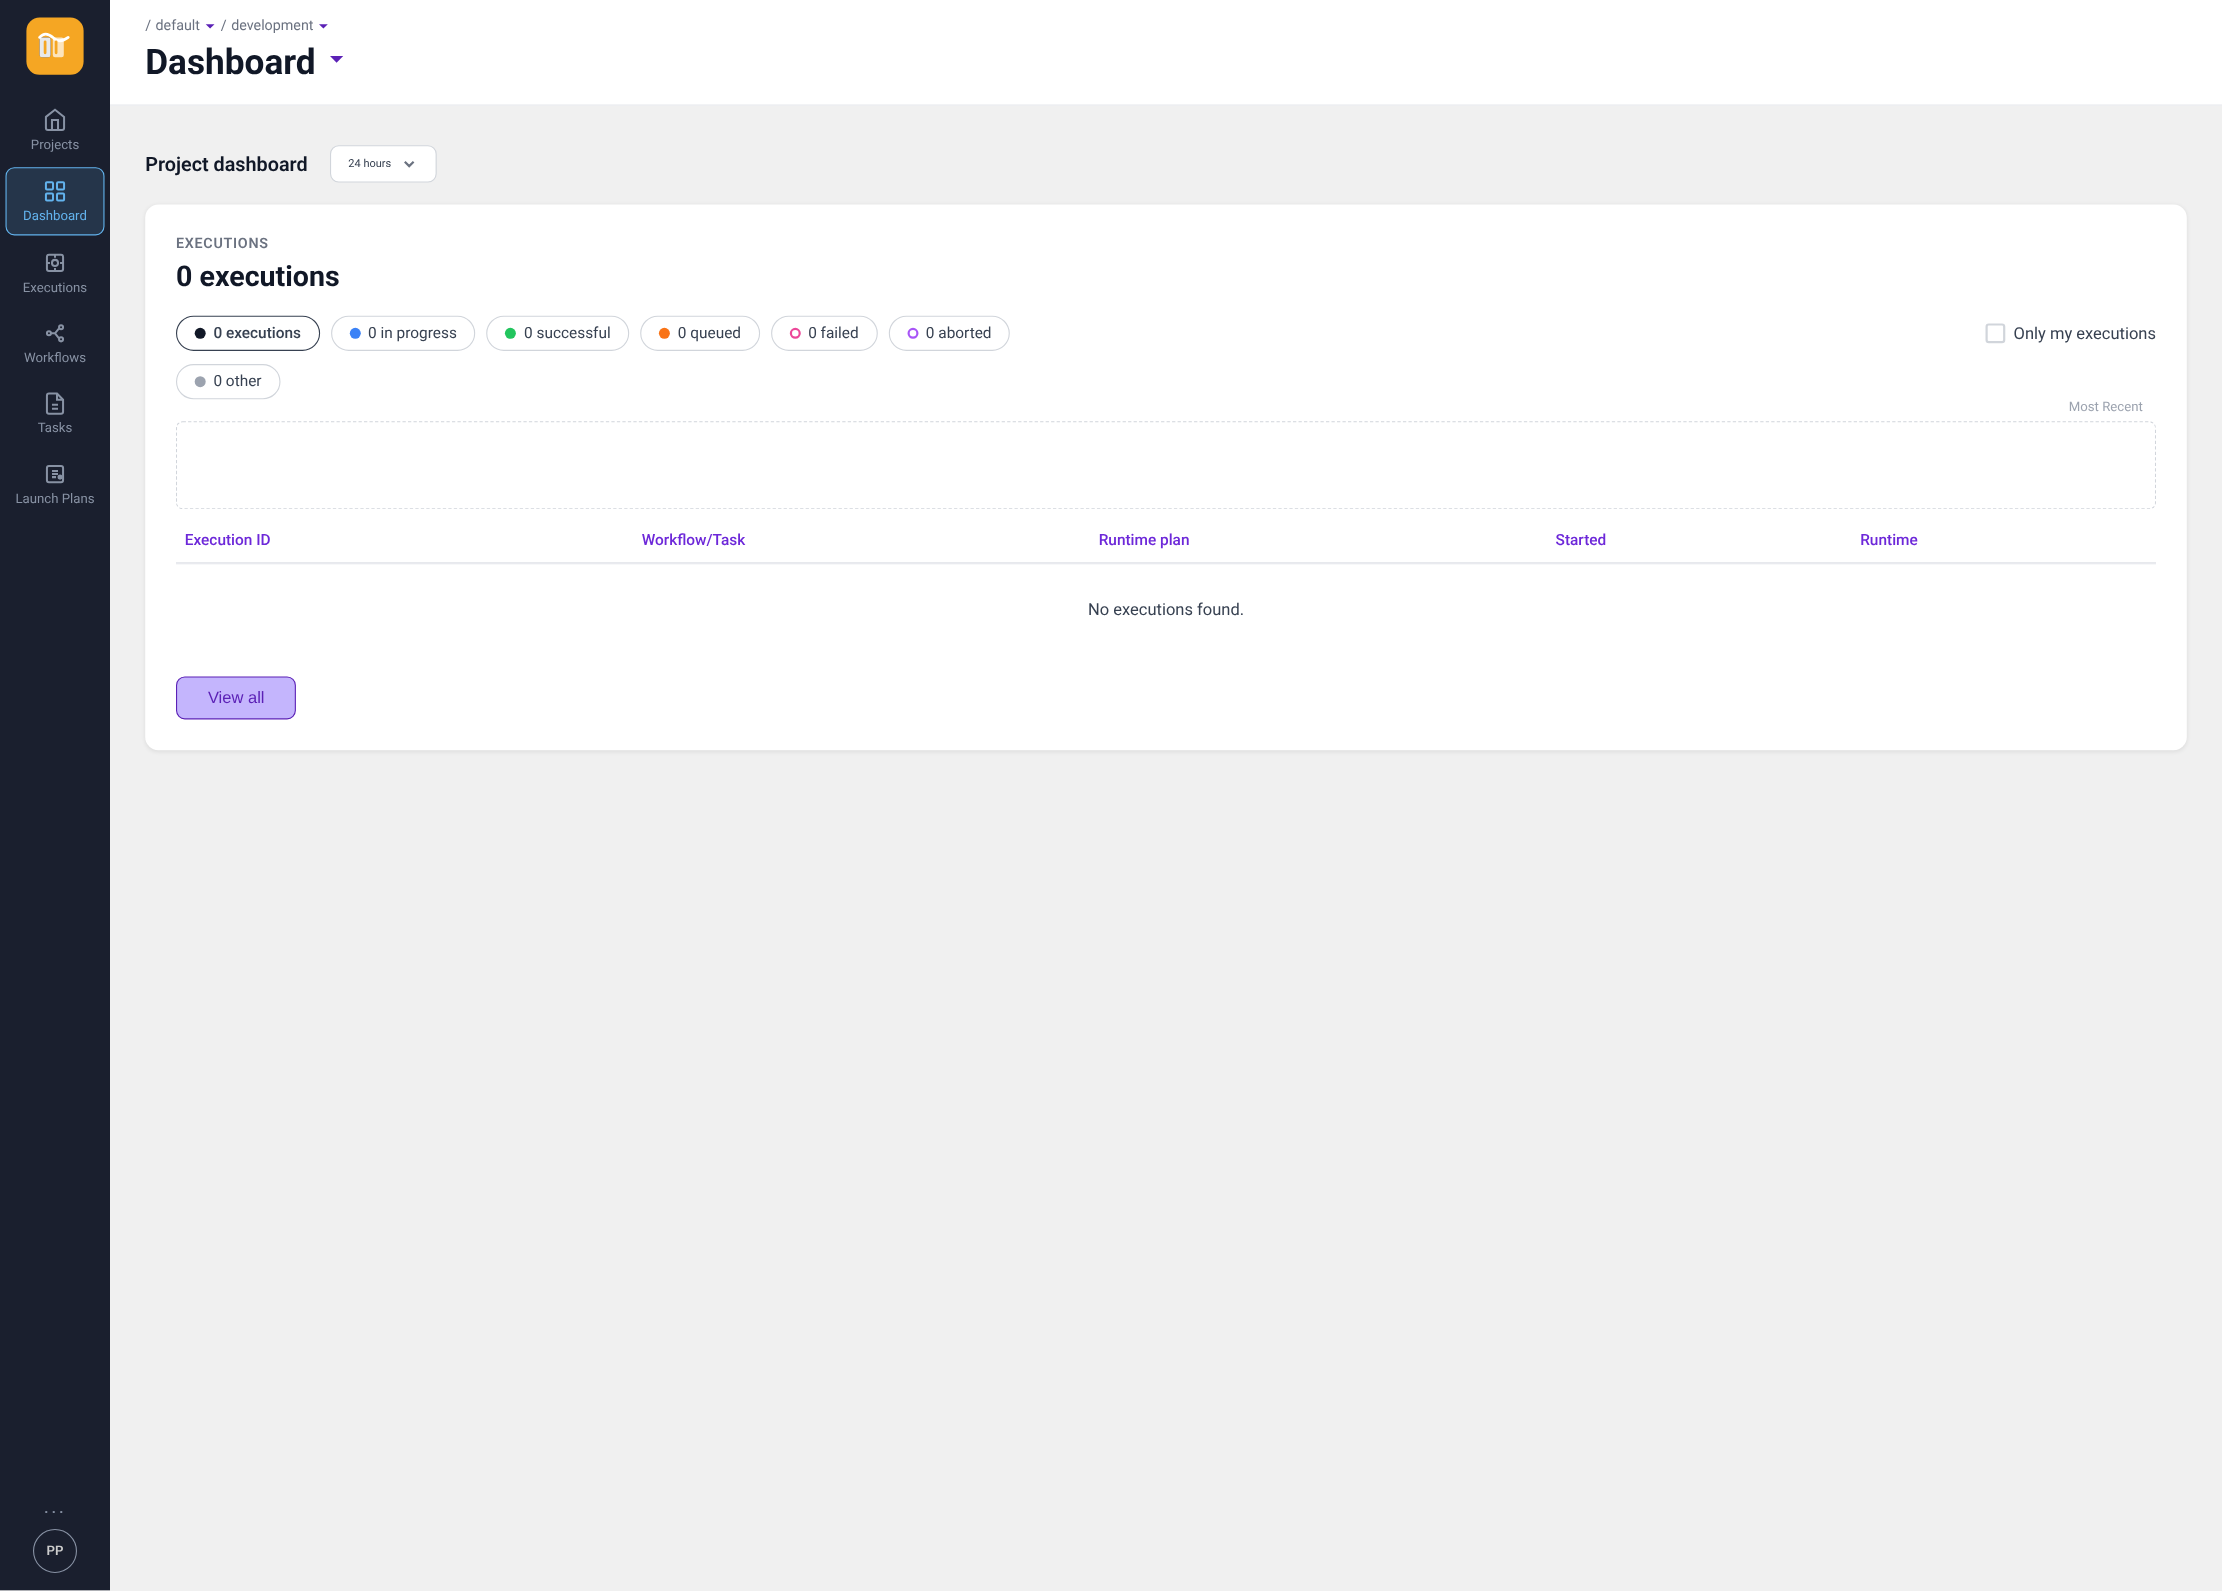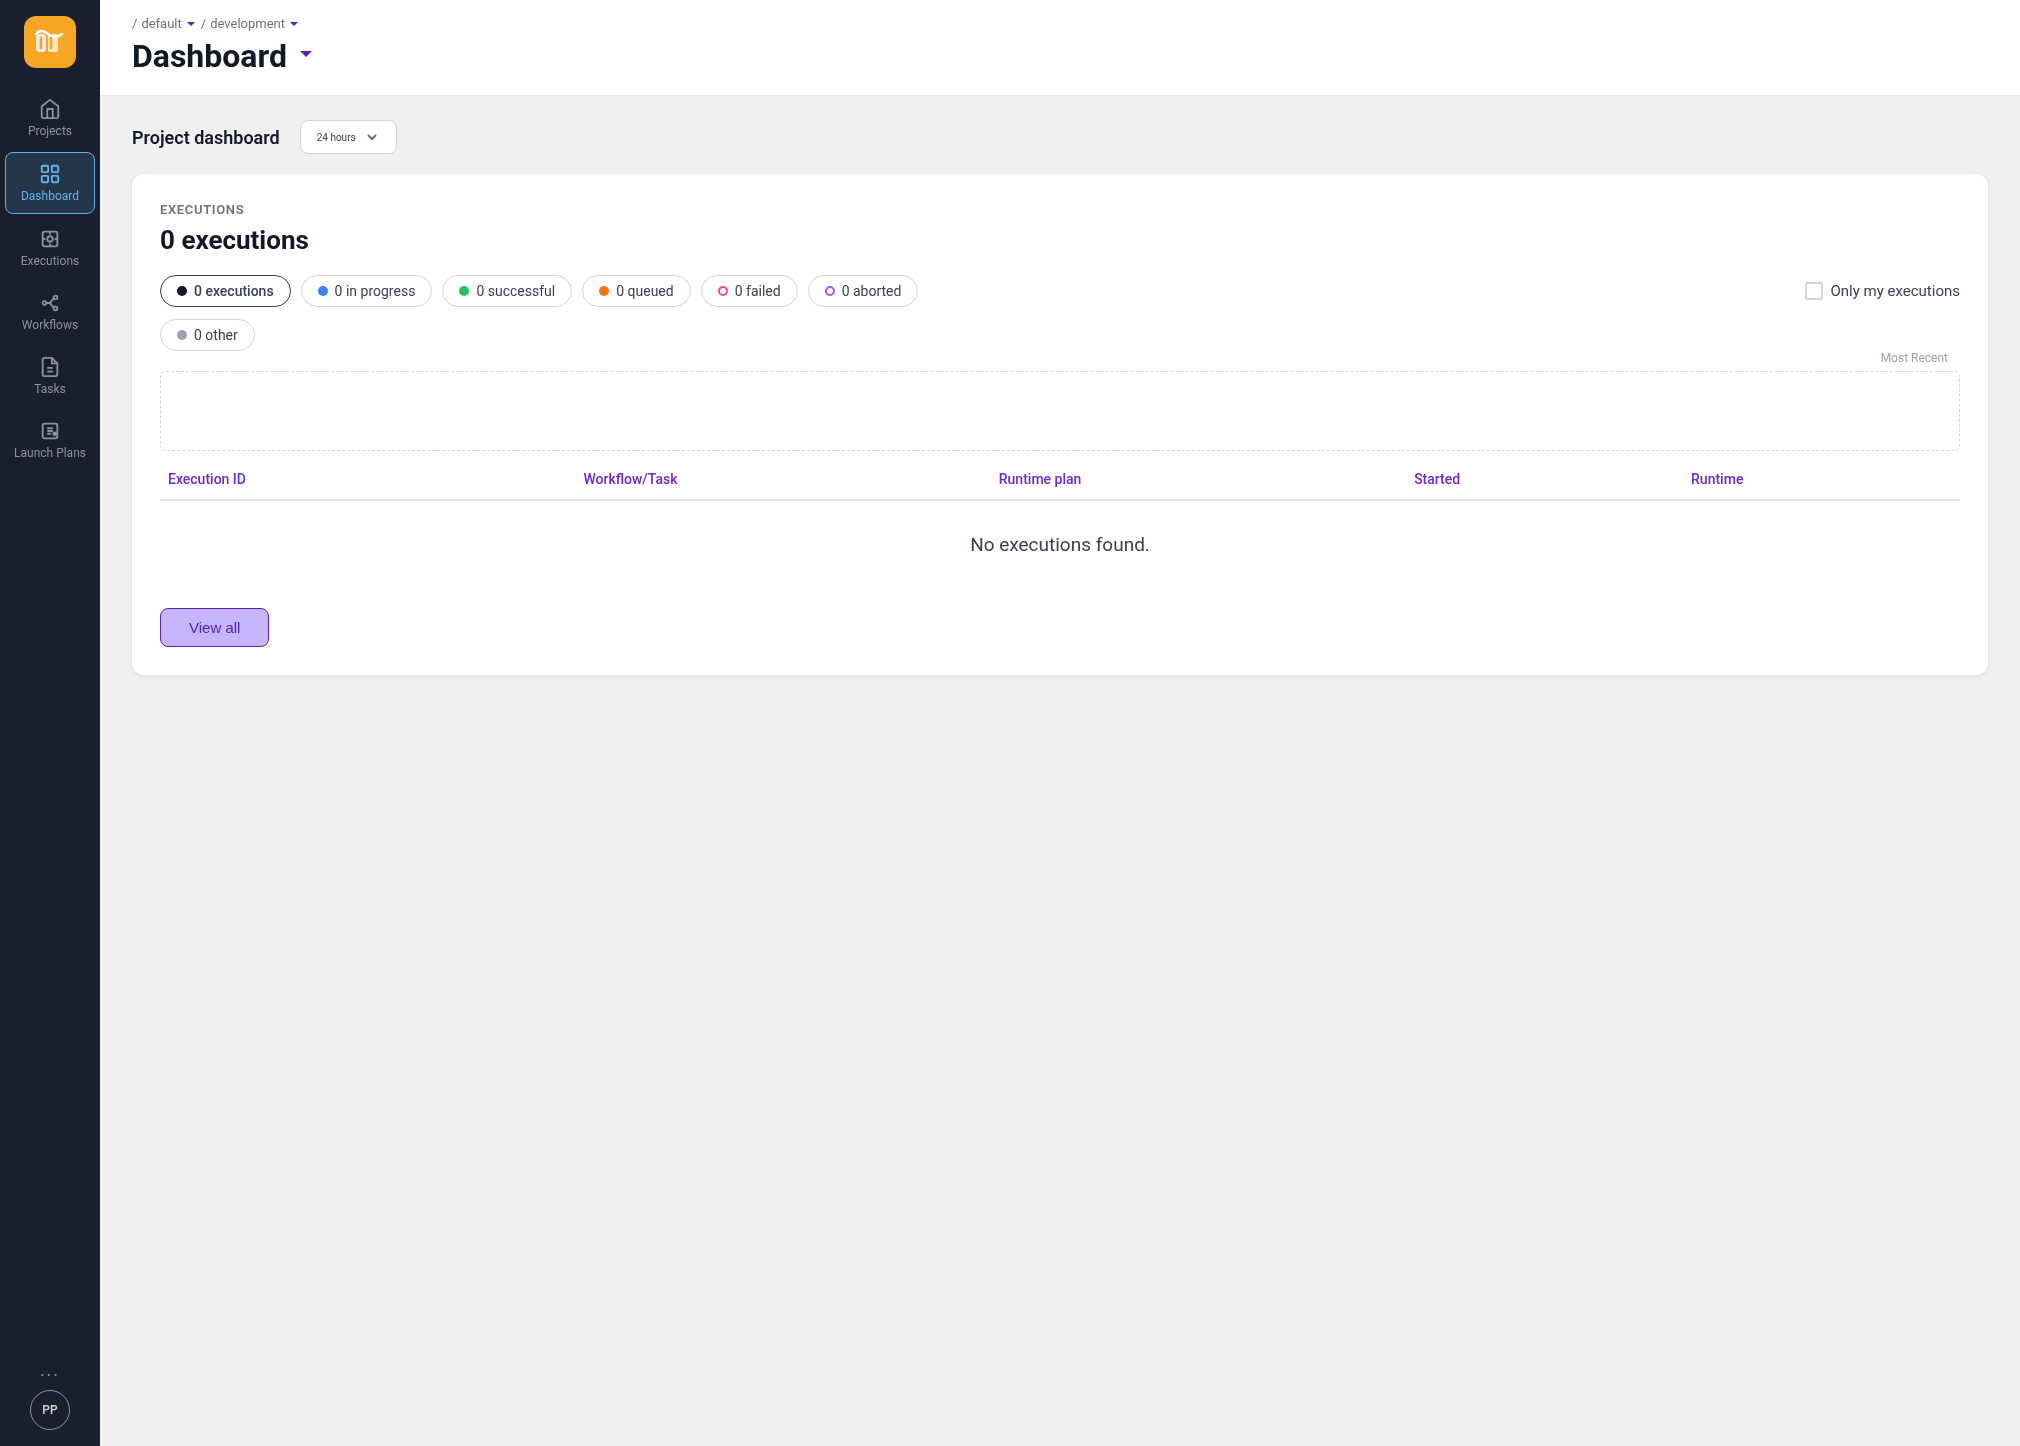--- a/index.html
+++ b/index.html
@@ -118,21 +118,21 @@
       color: #111827;
     }
     .page-title-dropdown {
       color: #5b21b6;
       cursor: pointer;
     }
     .page-title-dropdown svg { width: 18px; height: 18px; }
 
     
     .content {
-      padding: 24px 32px;
+      padding: 36px 32px;
     }
     .section-header {
       display: flex;
       align-items: center;
       gap: 20px;
       margin-bottom: 20px;
     }
     .section-title {
       font-size: 18px;
       font-weight: 600;
@@ -257,21 +257,21 @@
       border-bottom: 1.5px solid #e5e7eb;
       font-size: 14px;
       color: #6d28d9;
       font-weight: 500;
     }
     .table-header span { padding: 0 8px; }
     .table-empty {
       text-align: center;
       padding: 32px;
       color: #374151;
-      font-size: 19px;
+      font-size: 15px;
     }
     .table-divider {
       border: none;
       border-top: 1.5px solid #e5e7eb;
       margin: 0;
     }
 
     
     .view-all-btn {
       display: inline-block;

